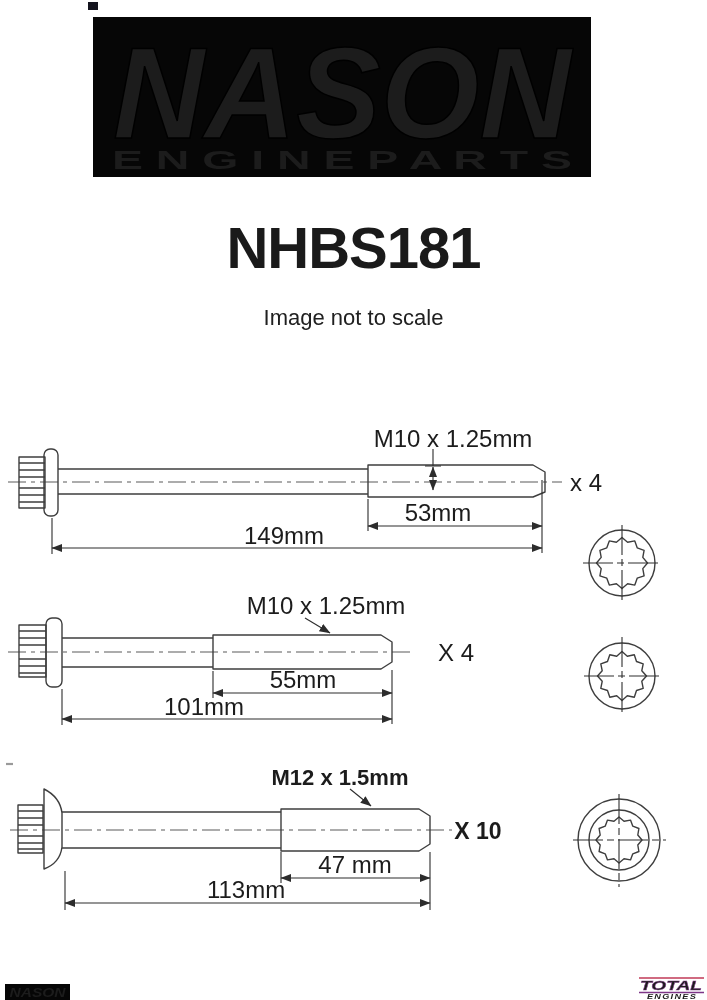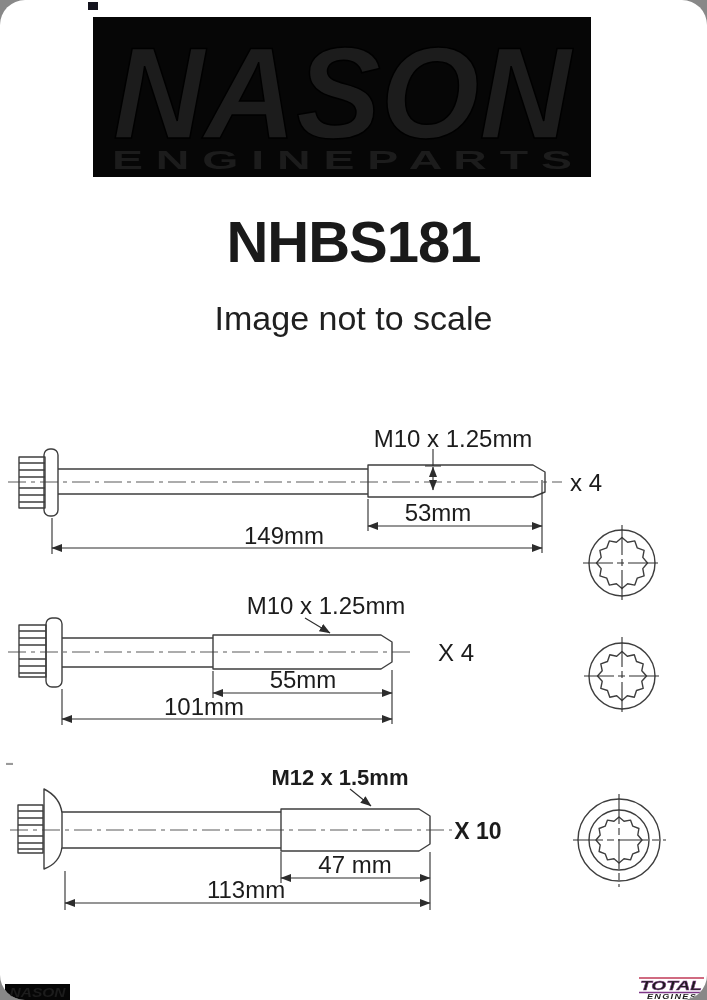--- a/index.html
+++ b/index.html
@@ -1,25 +1,25 @@
 <!DOCTYPE html>
 <html><head>
 <meta charset="utf-8">
 <style>
   html,body{margin:0;padding:0;}
   body{background:#888;}
   #page{position:relative;width:707px;height:1000px;background:#ffffff;overflow:hidden;
-        font-family:"Liberation Sans",sans-serif;margin:0 auto;border-radius:25px;}
+        font-family:"Liberation Sans",sans-serif;margin:0 auto;}
   .abs{position:absolute;}
   .centered{left:0;width:707px;text-align:center;}
   #corner-mark{left:88px;top:2px;width:10px;height:8px;background:#14141e;}
   #logo-box{left:93px;top:17px;width:498px;height:160px;background:#060606;}
-  #part-number{top:212px;font-size:58px;font-weight:700;letter-spacing:-1px;color:#1a1a1a;line-height:60px;}
+  #part-number{top:218px;font-size:58px;font-weight:700;letter-spacing:-1px;color:#1a1a1a;line-height:60px;}
   #set-qty{top:272px;font-size:26px;color:#202020;line-height:30px;}
-  #scale-note{top:303px;font-size:34px;color:#202020;line-height:30px;}
+  #scale-note{top:303px;font-size:22px;color:#202020;line-height:30px;}
   #diagram-svg{left:0;top:0;}
   
   .ln{stroke:#3e3e3e;stroke-width:1.4;fill:none;stroke-linejoin:round;}
   .cl{stroke:#5b5b5b;stroke-width:1.1;fill:none;stroke-dasharray:18 5 4 5;}
   .dim{stroke:#2c2c2c;stroke-width:1.1;fill:none;}
   .cross{stroke:#2f2f2f;stroke-width:1.1;fill:none;stroke-dasharray:30 4 7 4;}
   svg text{font-family:"Liberation Sans",sans-serif;fill:#1c1c1c;}
   .t-dim{font-size:24px;}
   .t-label{font-size:24px;}
   .t-label-b{font-size:22px;font-weight:700;}

